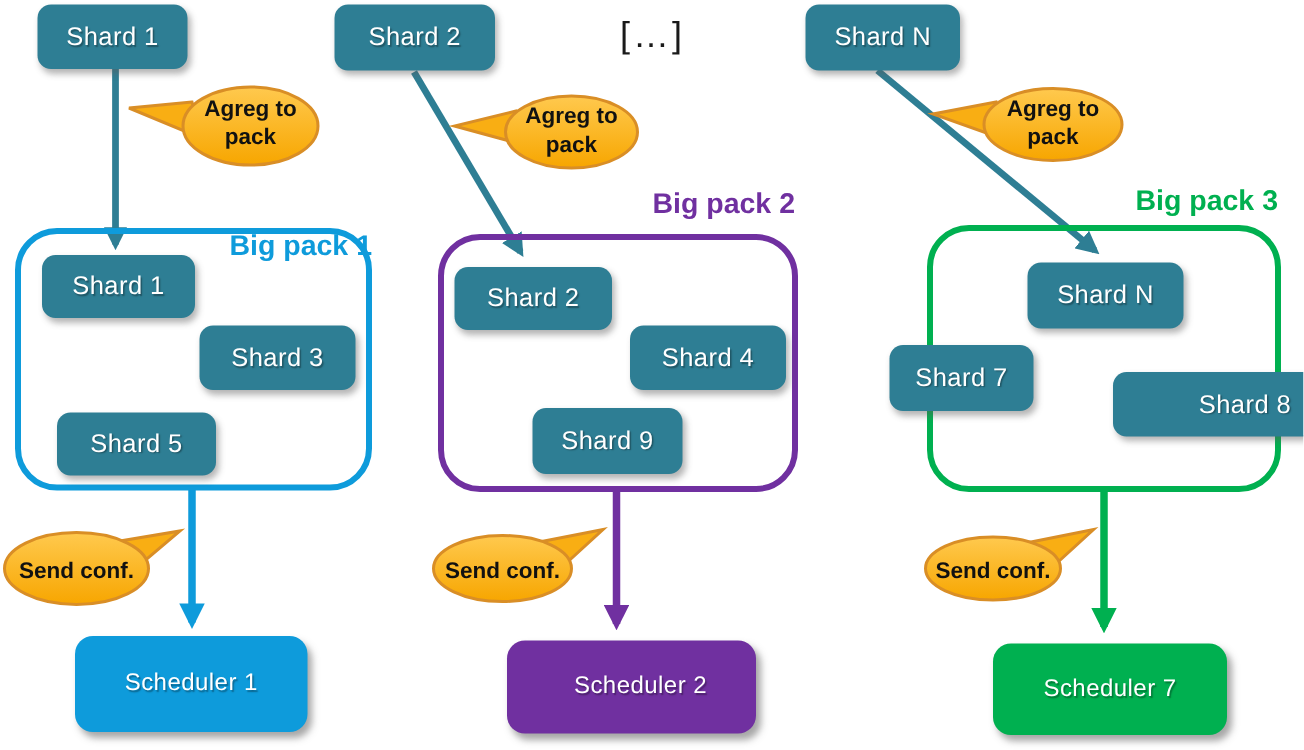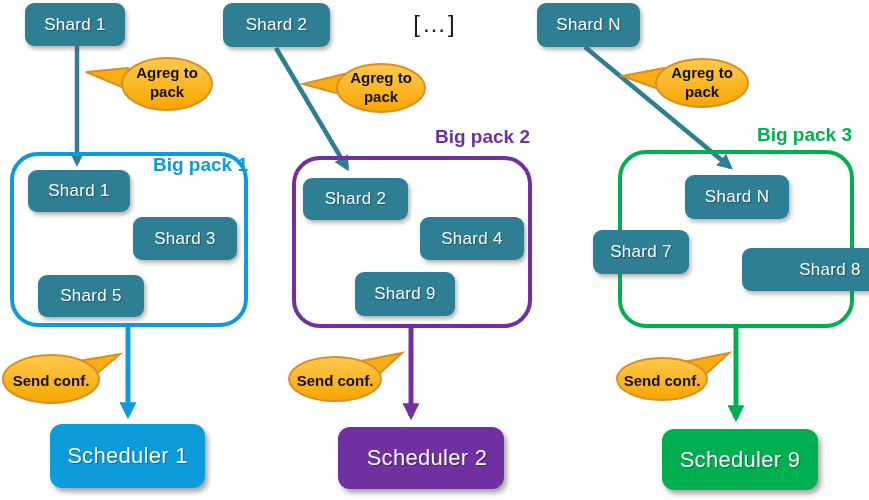--- a/index.html
+++ b/index.html
@@ -16,21 +16,21 @@
   }
   .pack{
     position:absolute;border-radius:28px;background:transparent;
   }
   .pack-title{
     position:absolute;font-weight:bold;font-size:19px;text-align:right;
   }
   .scheduler{
     position:absolute;color:#fff;border-radius:12px;
     display:flex;align-items:center;justify-content:center;
-    font-size:22px;letter-spacing:.3px;
+    font-size:16px;letter-spacing:.3px;
     box-shadow:3px 4px 5px rgba(80,80,80,.5);
     text-shadow:1px 1px 1px rgba(0,0,0,.35);
   }
   .bubble-text{
     position:absolute;font-size:15px;font-weight:600;color:#111;
     text-align:center;line-height:19px;
   }
   .ellipsis{
     position:absolute;left:405px;top:10px;width:60px;
     font-size:24px;color:#1a1a1a;text-align:center;letter-spacing:2px;
@@ -129,15 +129,15 @@
   <div class="scheduler bg-purple" style="left:338px;top:427px;width:154px;height:62px;padding-left:12px;">Scheduler 2</div>
 
   <div class="shard" style="left:537px;top:3px;width:103px;height:44px;">Shard N</div>
   <div class="bubble-text" style="left:666px;top:63px;width:72px;">Agreg to pack</div>
   <div class="pack-title t-green" style="left:712px;top:124px;width:140px;">Big pack 3</div>
   <div class="pack b-green" style="left:618px;top:150px;width:228px;height:170px;"></div>
   <div class="shard" style="left:685px;top:175px;width:104px;height:44px;">Shard N</div>
   <div class="shard" style="left:593px;top:230px;width:96px;height:44px;">Shard 7</div>
   <div class="shard" style="left:742px;top:248px;width:104px;height:43px;padding-left:36px;">Shard 8</div>
   <div class="bubble-text" style="left:618px;top:371px;width:88px;">Send conf.</div>
-  <div class="scheduler bg-green" style="left:662px;top:429px;width:156px;height:61px;">Scheduler 9</div>
+  <div class="scheduler bg-green" style="left:662px;top:429px;width:156px;height:61px;">Scheduler 7</div>
 
 </div>
 
 </body></html>

